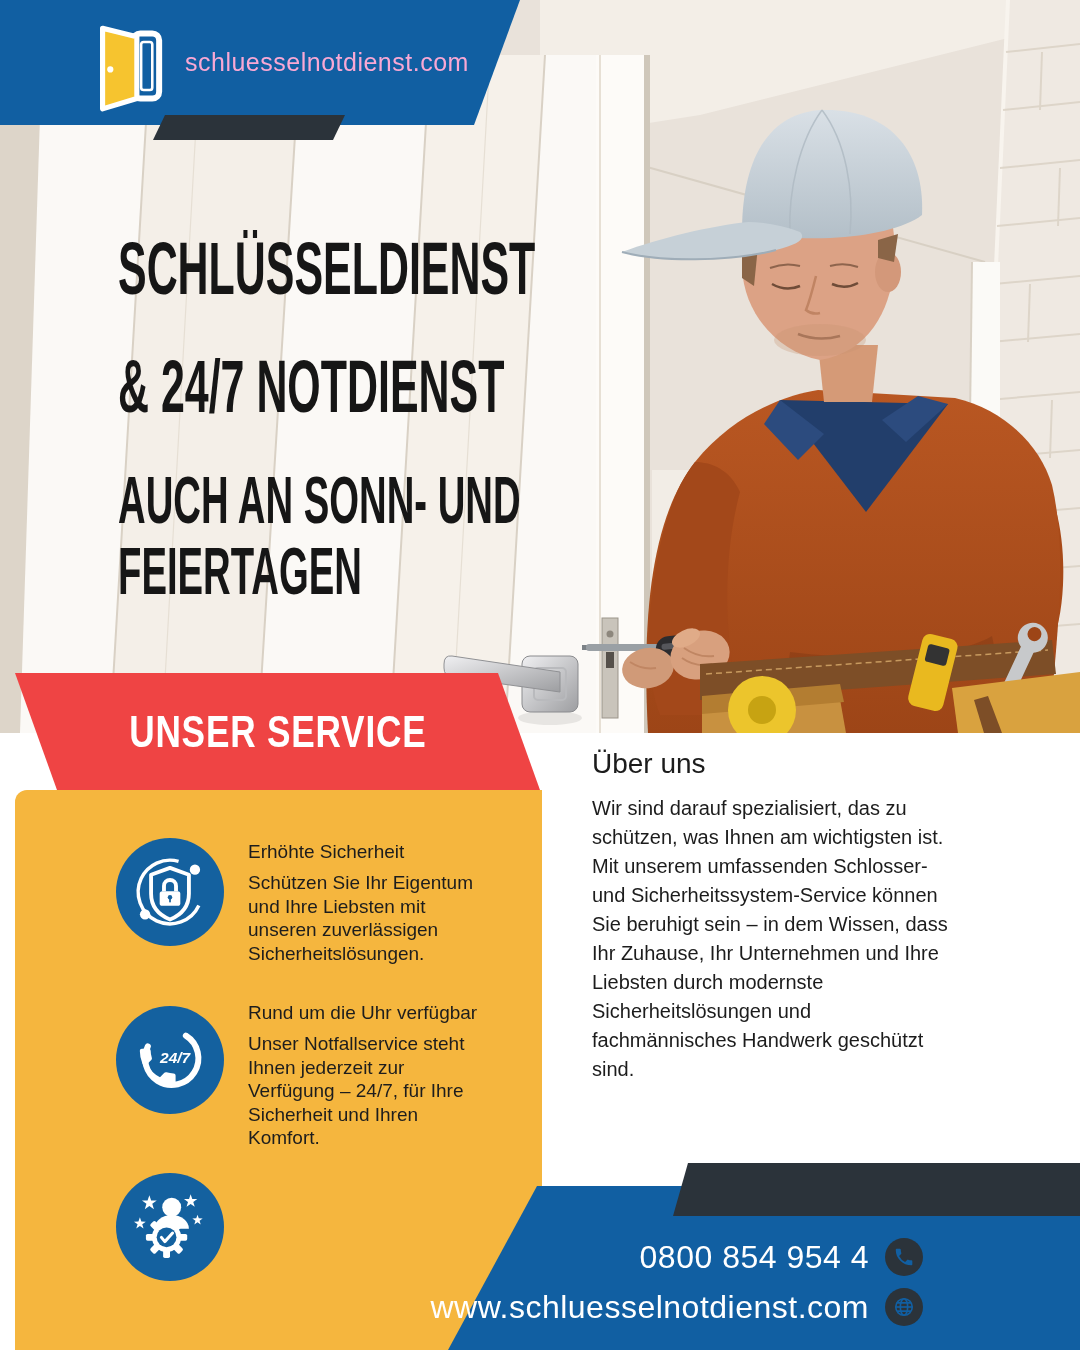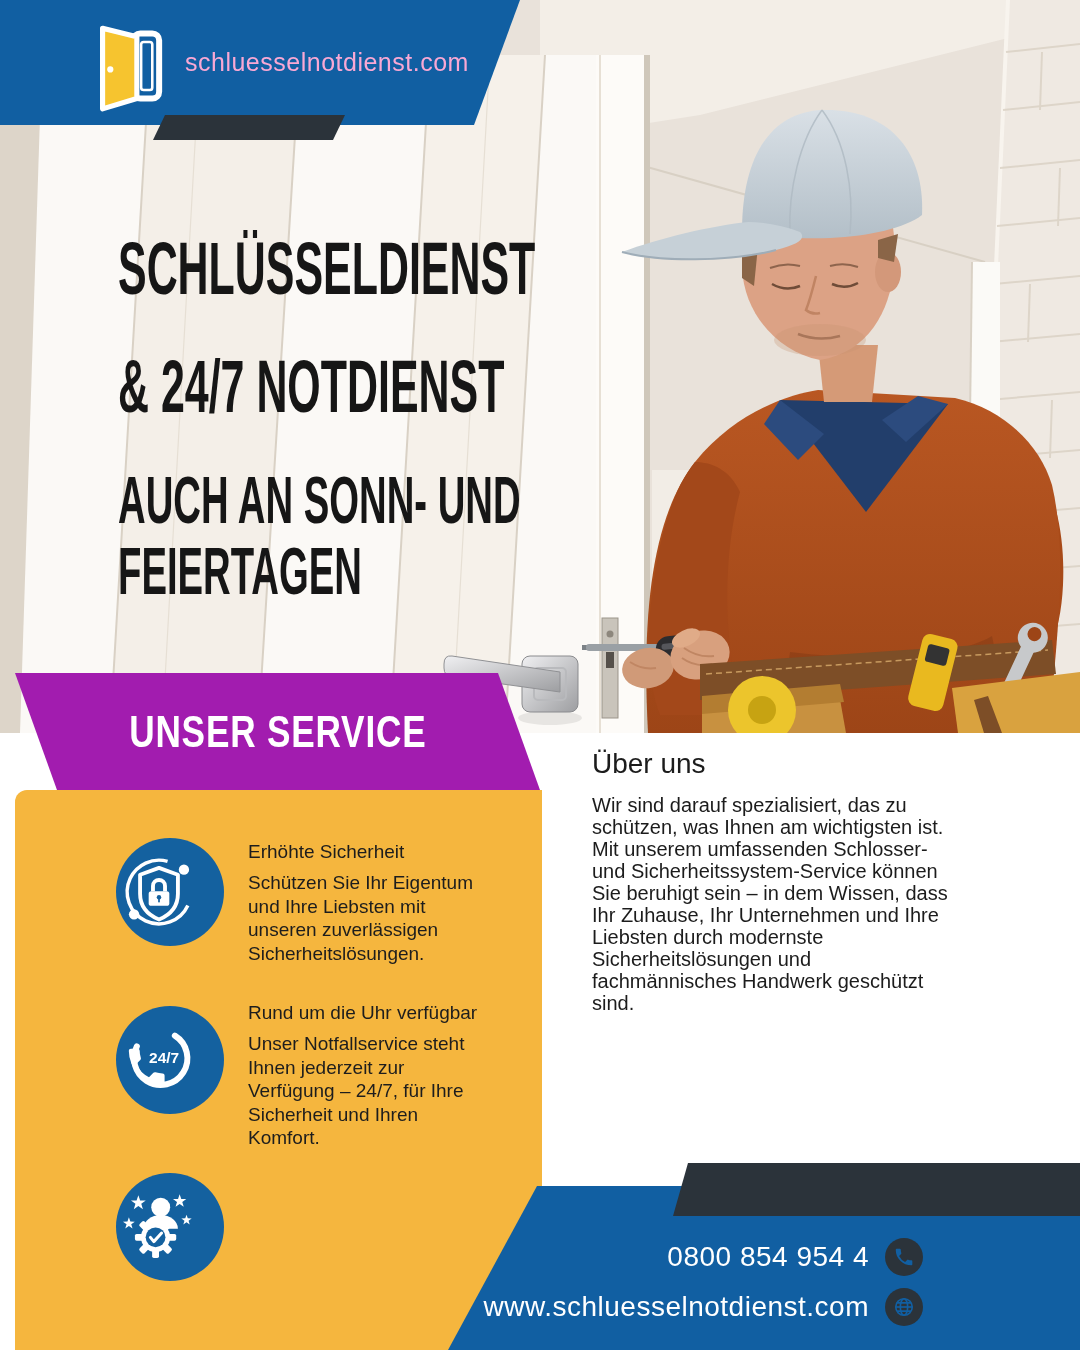--- a/index.html
+++ b/index.html
@@ -23,47 +23,47 @@
      color:#f9a8d4;font-size:25px;letter-spacing:.5px;}
   .logo{position:absolute;left:94px;top:20px;width:72px;height:92px;}
 
   
   .strip-top{position:absolute;left:153px;top:115px;width:192px;height:25px;background:#2B333A;z-index:6;
      clip-path:polygon(12px 0,192px 0,180px 25px,0 25px);}
   .strip-bottom{position:absolute;left:673px;top:1163px;width:407px;height:53px;background:#2B333A;z-index:6;
      clip-path:polygon(15px 0,407px 0,407px 53px,0 53px);}
 
   
-  .banner{position:absolute;left:15px;top:673px;width:525px;height:117px;background:#a21caf;z-index:4;
+  .banner{position:absolute;left:15px;top:673px;width:525px;height:117px;background:#ef4444;z-index:4;
      clip-path:polygon(0 0,483px 0,525px 117px,42px 117px);
      display:flex;align-items:center;justify-content:center;}
   .banner span{color:#fff;font-weight:700;font-size:44px;letter-spacing:1px;transform:scaleX(.8);}
 
   
   .yellow{position:absolute;left:15px;top:790px;width:527px;height:560px;background:#F5B63E;
      border-radius:12px 0 0 0;z-index:4;}
   .svc-circle{position:absolute;left:101px;width:108px;height:108px;border-radius:50%;
-     background:#14619F;display:flex;align-items:center;justify-content:flex-start;}
+     background:#14619F;display:flex;align-items:center;justify-content:center;font-style:italic;}
   .svc-circle svg{width:86px;height:86px;}
   .svc-text{position:absolute;left:233px;color:#1d1d1d;}
   .svc-title{font-size:19px;font-weight:500;margin:0 0 8px 0;}
   .svc-desc{font-size:19px;line-height:23.5px;white-space:pre-line;margin:0;}
 
   
   .about{position:absolute;left:592px;top:748px;width:390px;z-index:2;color:#1c1c1c;}
   .about-title{font-size:28px;font-weight:500;margin:0 0 14px 0;}
-  .about p{font-size:20px;line-height:22px;white-space:pre-line;margin:0 0 6px 0;}
+  .about p{font-size:20px;line-height:29px;white-space:pre-line;margin:0 0 6px 0;}
 
   
   .footer{position:absolute;left:448px;top:1186px;width:632px;height:164px;background:#115FA2;z-index:5;
      clip-path:polygon(89px 0,632px 0,632px 164px,0 164px);}
   .f-row{position:absolute;right:157px;display:flex;align-items:center;gap:16px;z-index:7;}
   .f-row1{top:1238px;}
   .f-row2{top:1288px;}
-  .f-text{color:#ffffff;font-size:28px;letter-spacing:.5px;}
+  .f-text{color:#ffffff;font-size:32px;letter-spacing:.5px;}
   .f-icon{width:38px;height:38px;border-radius:50%;background:#2B333A;display:flex;
      align-items:center;justify-content:center;}
   .f-icon svg{width:22px;height:22px;}
 </style>
 </head>
 <body>
 
 <div class="page">
 
   <svg class="photo" viewBox="0 0 1080 733" preserveAspectRatio="none">

